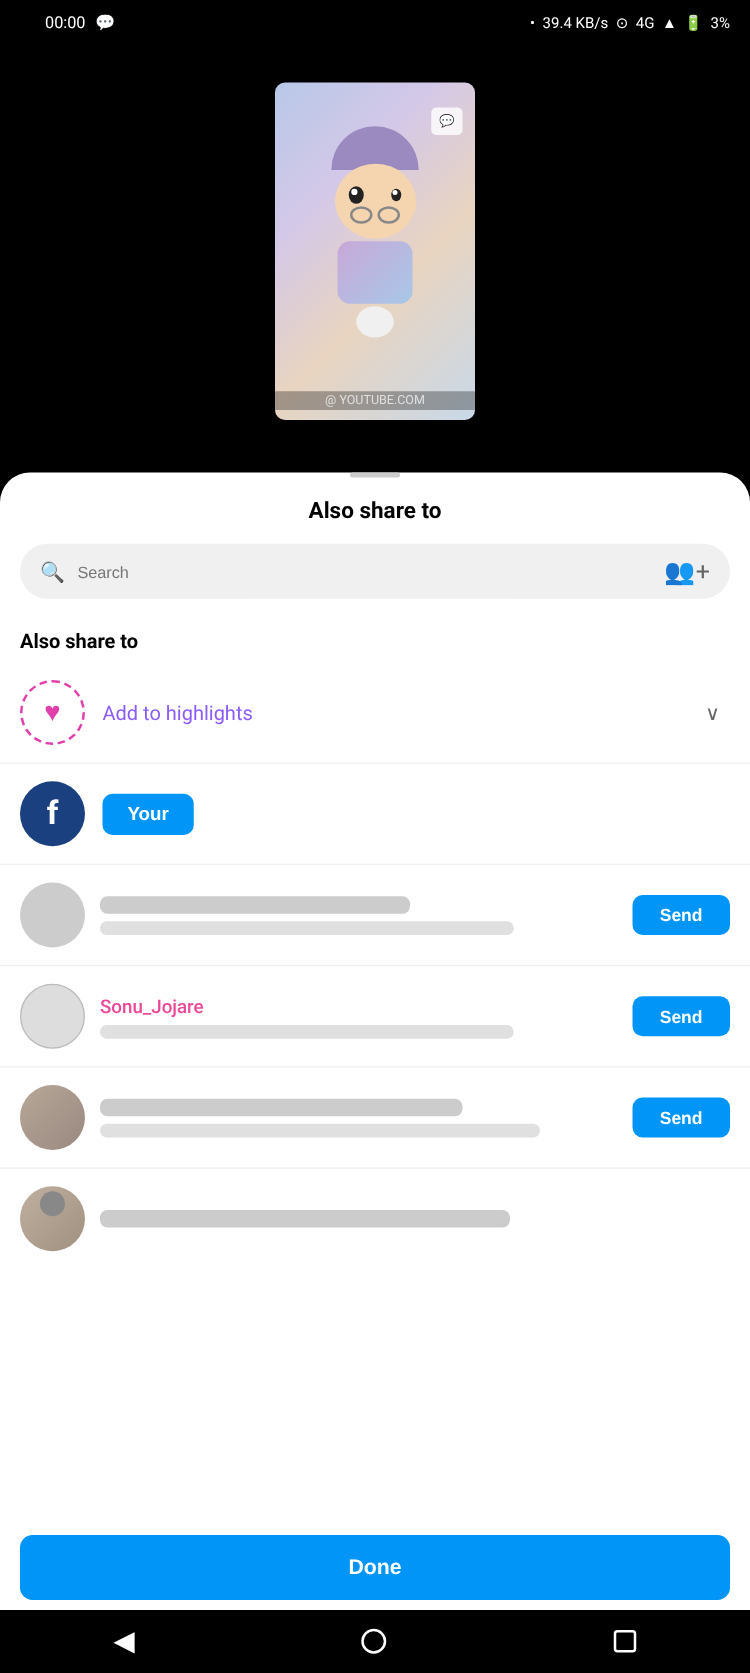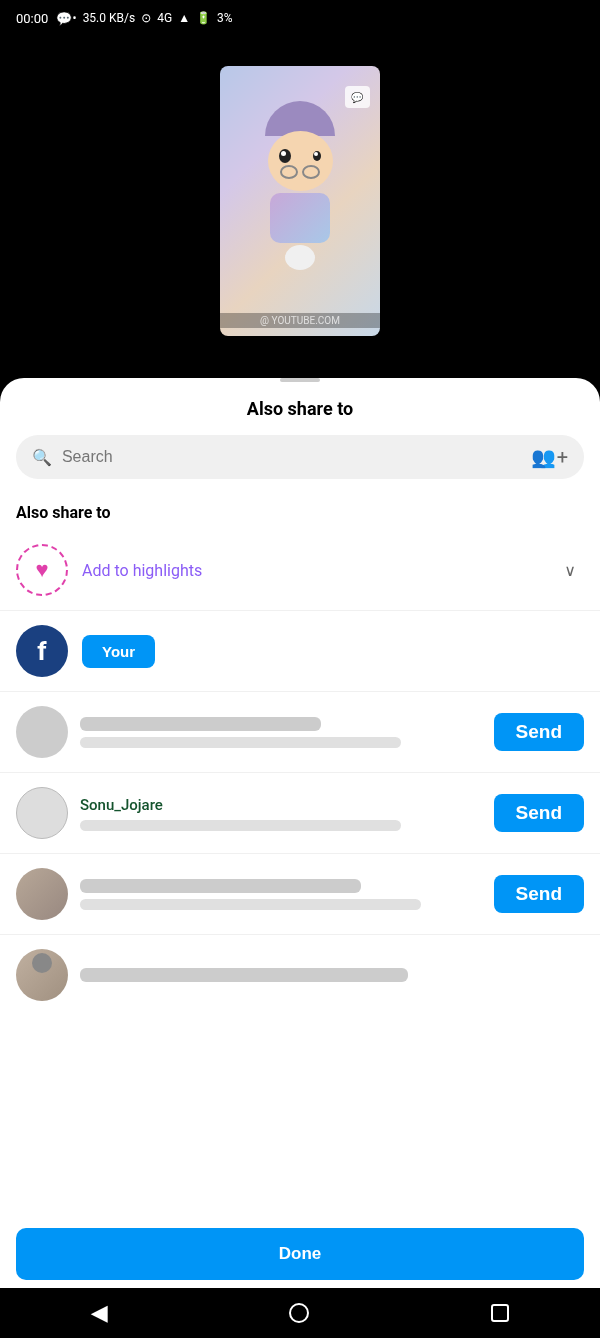--- a/index.html
+++ b/index.html
@@ -8,26 +8,28 @@
       min-height: 1338px;
       font-family: -apple-system, BlinkMacSystemFont, 'Segoe UI', Roboto, sans-serif;
       background: #000;
       position: relative;
       overflow-x: hidden;
     }
 
     
     .status-bar {
       display: flex;
+      justify-content: space-between;
       align-items: center;
       padding: 8px 16px;
       background: #000;
       color: #fff;
       font-size: 13px;
       height: 36px;
+      margin-left: 20px;
     }
     .status-left { display: flex; align-items: center; gap: 8px; }
     .status-right { display: flex; align-items: center; gap: 6px; font-size: 12px; }
 
     
     .video-area {
       background: #000;
       height: 330px;
       display: flex;
       align-items: center;
@@ -134,21 +136,21 @@
       gap: 10px;
     }
     .search-icon-wrap {
       color: #999;
       font-size: 16px;
     }
     .search-input {
       flex: 1;
       border: none;
       background: transparent;
-      font-size: 16px;
+      font-size: 13px;
       color: #7f1d1d;
       outline: none;
     }
     .add-people-icon {
       color: #666;
       font-size: 20px;
     }
 
     
     .section-label {
@@ -209,21 +211,21 @@
       font-size: 15px;
       font-weight: 600;
       cursor: pointer;
     }
     .send-btn {
       background: #0095f6;
       color: #fff;
       border: none;
       border-radius: 8px;
       padding: 8px 22px;
-      font-size: 19px;
+      font-size: 14px;
       font-weight: 600;
       cursor: pointer;
     }
 
     
     .message-item {
       display: flex;
       align-items: center;
       padding: 10px 16px;
       gap: 12px;
@@ -251,21 +253,21 @@
       width: 60%;
     }
     .sub-bar {
       height: 11px;
       background: #e0e0e0;
       border-radius: 6px;
       width: 80%;
     }
     .name-visible {
       font-size: 15px;
-      color: #14532d;
+      color: #ec4899;
       font-weight: 500;
     }
 
     
     .done-btn-wrap {
       position: fixed;
       bottom: 50px;
       left: 0;
       width: 600px;
       padding: 8px 16px;
@@ -326,21 +328,21 @@
 </head>
 <body>
 
 <div class="status-bar">
   <div class="status-left">
     <span>00:00</span>
     <span>💬</span>
   </div>
   <div class="status-right">
     <span>•</span>
-    <span>35.0 KB/s</span>
+    <span>39.4 KB/s</span>
     <span>⊙</span>
     <span>4G</span>
     <span>▲</span>
     <span>🔋</span>
     <span>3%</span>
   </div>
 </div>
 
 <div class="video-area">
   <div class="video-thumbnail">

